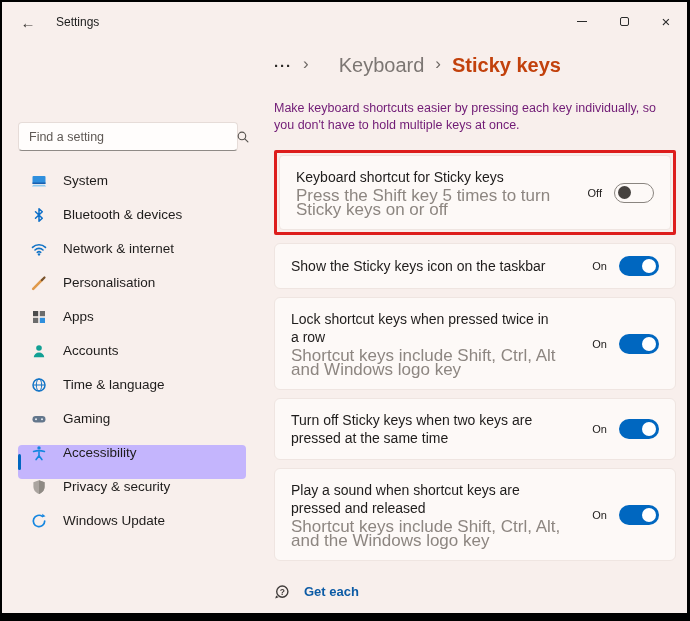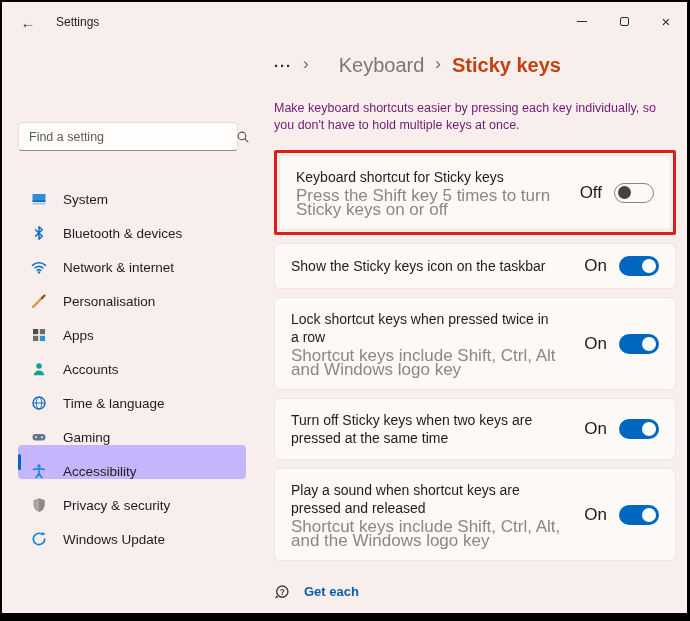--- a/index.html
+++ b/index.html
@@ -19,21 +19,21 @@
 
   
   .layout { display:flex; height:571px; }
   .sidebar { width:260px; padding-left:16px; flex-shrink:0; }
   .search-box { margin-top:80px; width:220px; height:29px; background:#fffdfc; border:1px solid #e6dcd8; border-bottom-color:#8f8a86; border-radius:4px; display:flex; align-items:center; padding:0 10px;gap:46px; }
   .search-box input { border:none; outline:none; background:transparent; flex:1; font-size:12.5px; color:#454140; font-family:"Liberation Sans", sans-serif; }
   .search-box input::placeholder { color:#5f5955; opacity:1; }
   .search-icon { width:14px; height:14px; flex-shrink:0; }
 
   .nav { margin-top:22px; width:228px; }
-  .nav-item { height:34px; display:flex; align-items:flex-end; gap:16px; padding-left:13px; border-radius:4px; position:relative; cursor:pointer; }
+  .nav-item { height:34px; display:flex; align-items:flex-start; gap:16px; padding-left:13px; border-radius:4px; position:relative; cursor:pointer; }
   .nav-item .ico { width:16px; height:16px; flex-shrink:0; display:flex; }
   .nav-item .lbl { font-size:13.5px; color:#1e1c1b; }
   .nav-item.selected { background:#c4b5fd; }
   .nav-item.selected::before { content:""; position:absolute; left:0; top:9px; width:3px; height:16px; border-radius:2px; background:#0067c0; }
 
   
   .main { flex:1; padding:8px 0 0 12px; }
   .breadcrumb { display:flex; align-items:center; gap:11px; height:30px; }
   .crumb-ellipsis { font-size:15px; font-weight:700; color:#2b2926; letter-spacing:1px; cursor:pointer; }
   .crumb-sep { font-size:17px; color:#6e6864; padding-bottom:2px; }
@@ -42,21 +42,21 @@
 
   .page-desc { margin-top:20px; width:402px; font-size:12.5px; line-height:17px; color:#701a75; }
 
   .cards { margin-top:16px; width:402px; }
   .card { background:#fdf9f7; border:1px solid #efe5e1; border-radius:6px; padding:12px 16px; display:flex; align-items:center; }
   .card + .card, .hl-box + .card, .card + .hl-box { margin-top:8px; }
   .card-text { flex:1; }
   .card-title { font-size:14px; line-height:18px; color:#1e1c1b; max-width:262px; }
   .card-desc { font-size:17px; line-height:14px; color:#8d8681; max-width:272px; margin-top:3px; }
   .toggle-wrap { display:flex; align-items:center; gap:12px; margin-left:auto; }
-  .toggle-label { font-size:17px; color:#1e1c1b; }
+  .toggle-label { font-size:11px; color:#1e1c1b; }
   .toggle { width:40px; height:20px; border-radius:10px; position:relative; cursor:pointer; flex-shrink:0; }
   .toggle.on { background:#0067c0; }
   .toggle.on .knob { position:absolute; right:3px; top:3px; width:14px; height:14px; border-radius:50%; background:#fff; }
   .toggle.off { background:#fdf9f7; border:1px solid #8a8580; }
   .toggle.off .knob { position:absolute; left:3px; top:2.5px; width:13px; height:13px; border-radius:50%; background:#46423f; }
 
   .hl-box { border:3px solid #dd1d1c; padding:2px; border-radius:2px; }
   .hl-box .card { border-radius:4px; }
 
   .footer { margin-top:16px; }

